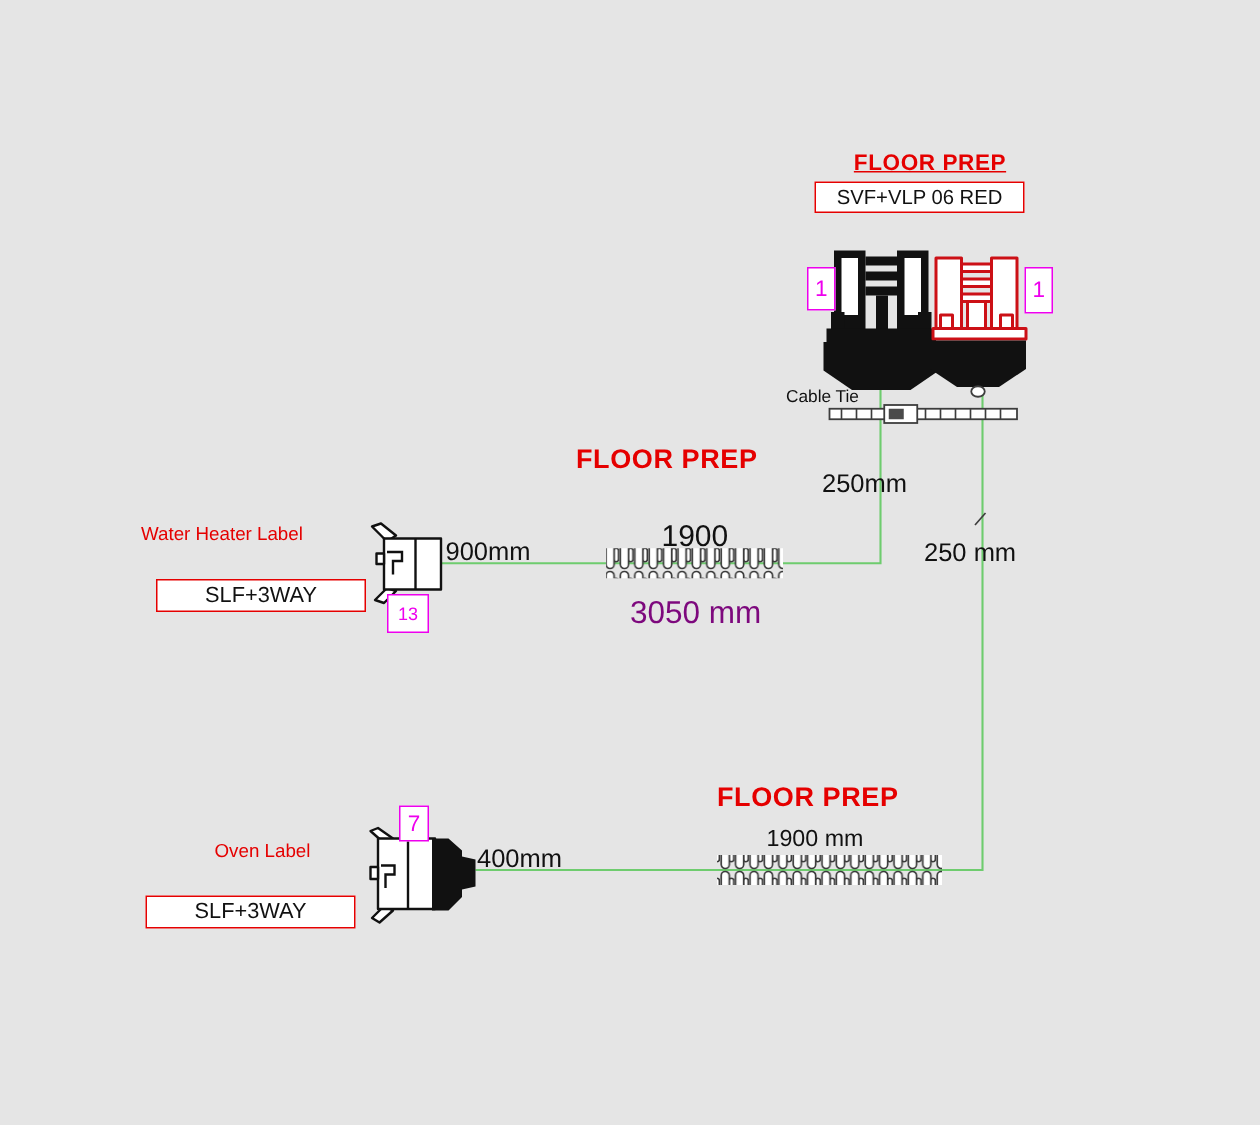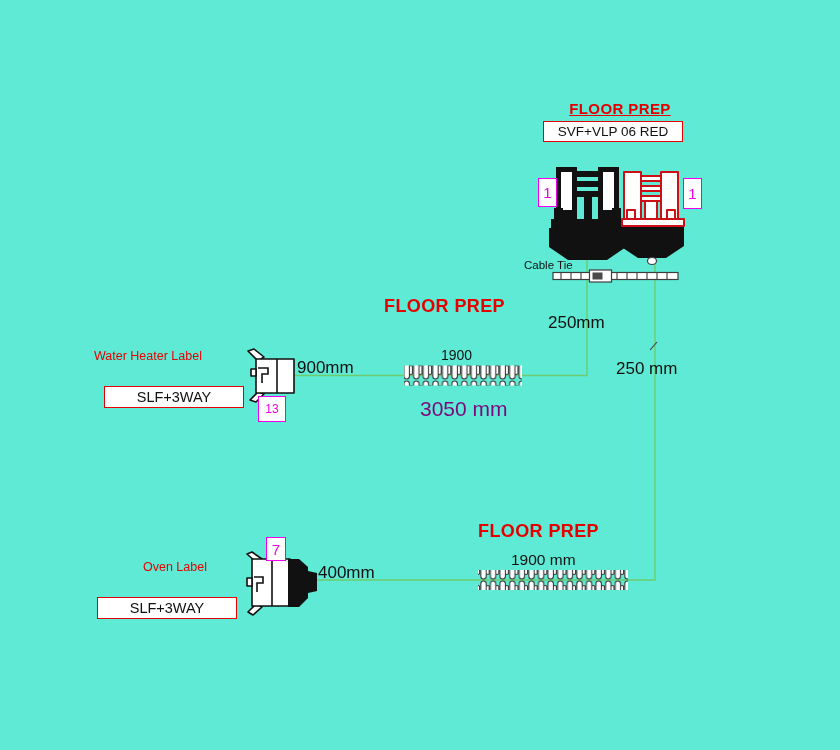--- a/index.html
+++ b/index.html
@@ -1,20 +1,20 @@
 <!DOCTYPE html>
 <html style="--red: #e50000; --magenta: #ee00ee; --purple: #7d087d; --green: #6ecc6e; --ink: #111111;"><head>
 <meta charset="utf-8">
 <style>
   :root{
     --red:#e50000; --magenta:#ee00ee; --purple:#7d087d;
     --green:#6ecc6e; --ink:#111111;
   }
   html,body{margin:0;padding:0;background:#fff;}
-  #stage{position:relative;width:840px;height:750px;background:#5eead4;overflow:hidden;
+  #stage{position:relative;width:840px;height:750px;background:#e5e5e5;overflow:hidden;
          font-family:"Liberation Sans", sans-serif;color:var(--ink);}
   #stage svg{position:absolute;left:0;top:0;}
   .abs{position:absolute;white-space:nowrap;}
   
   .g-line{stroke:var(--green);stroke-width:1.4;fill:none;}
   .ink{fill:var(--ink);stroke:none;}
   .outline{fill:#ffffff;stroke:var(--ink);stroke-width:1.6;stroke-linejoin:round;}
   .red-outline{fill:#ffffff;stroke:#cc1016;stroke-width:2;stroke-linejoin:round;}
   .thin{fill:#ffffff;stroke:#3d3d3d;stroke-width:1.2;}
   .thin-dark{fill:#4a4a4a;stroke:none;}
@@ -23,21 +23,21 @@
   .red-bold{color:var(--red);font-weight:bold;}
   .fp-top{font-size:15px;letter-spacing:.4px;text-decoration:underline;}
   .fp{font-size:18px;letter-spacing:.4px;}
   .part-box{border:1.4px solid var(--red);background:#fff;text-align:center;
             font-size:13.5px;color:var(--ink);display:flex;align-items:center;justify-content:center;}
   .slf-box{border:1.4px solid var(--red);background:#fff;text-align:center;
            font-size:14.5px;color:var(--ink);display:flex;align-items:center;justify-content:center;margin-top:20px;}
   .ref-box{border:1.5px solid var(--magenta);color:var(--magenta);background:#fff;
            display:flex;align-items:center;justify-content:center;font-size:15px;}
   .dim{font-size:17px;}
-  .dim-sm{font-size:14px;}
+  .dim-sm{font-size:20px;}
   .total{color:var(--purple);font-size:21px;}
   .red-label{color:var(--red);font-size:12.5px;}
 </style>
 </head>
 <body>
 
 <div id="stage">
 
   <svg width="840" height="750" viewBox="0 0 840 750">
     <defs>

